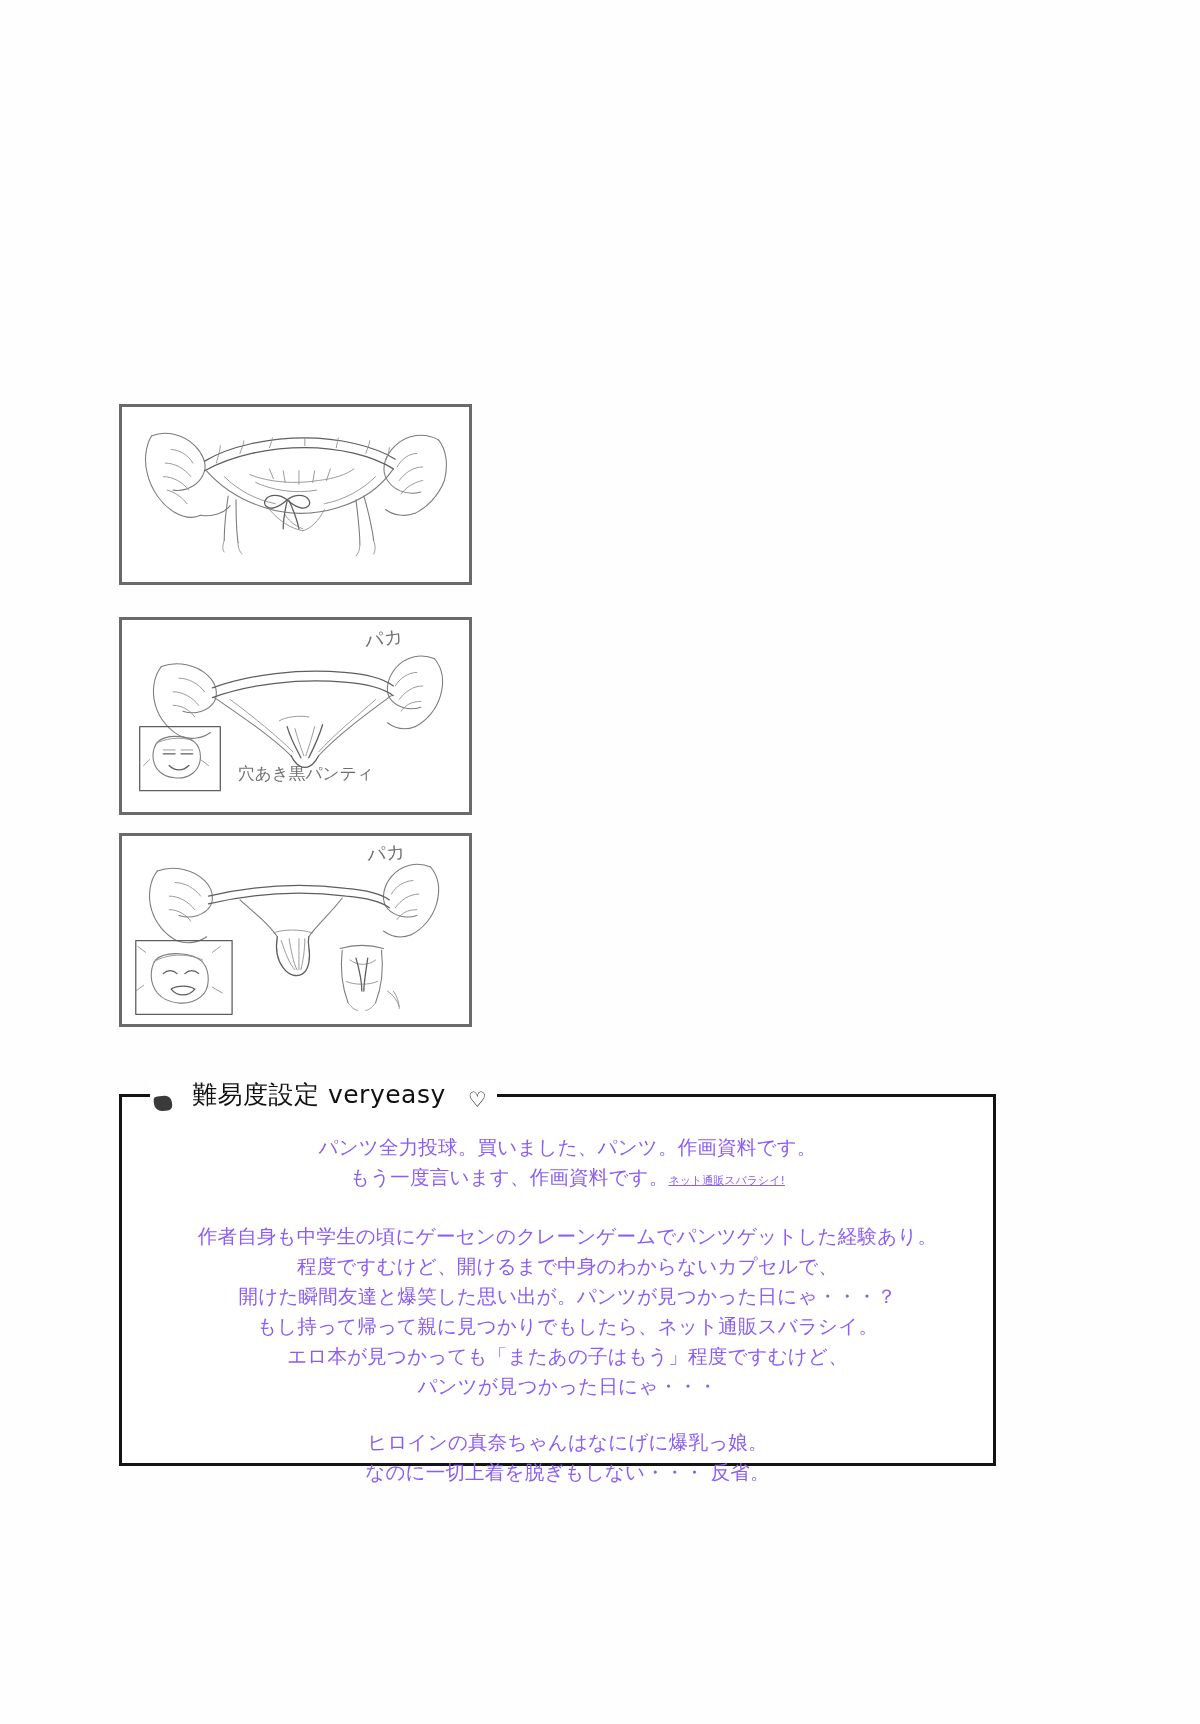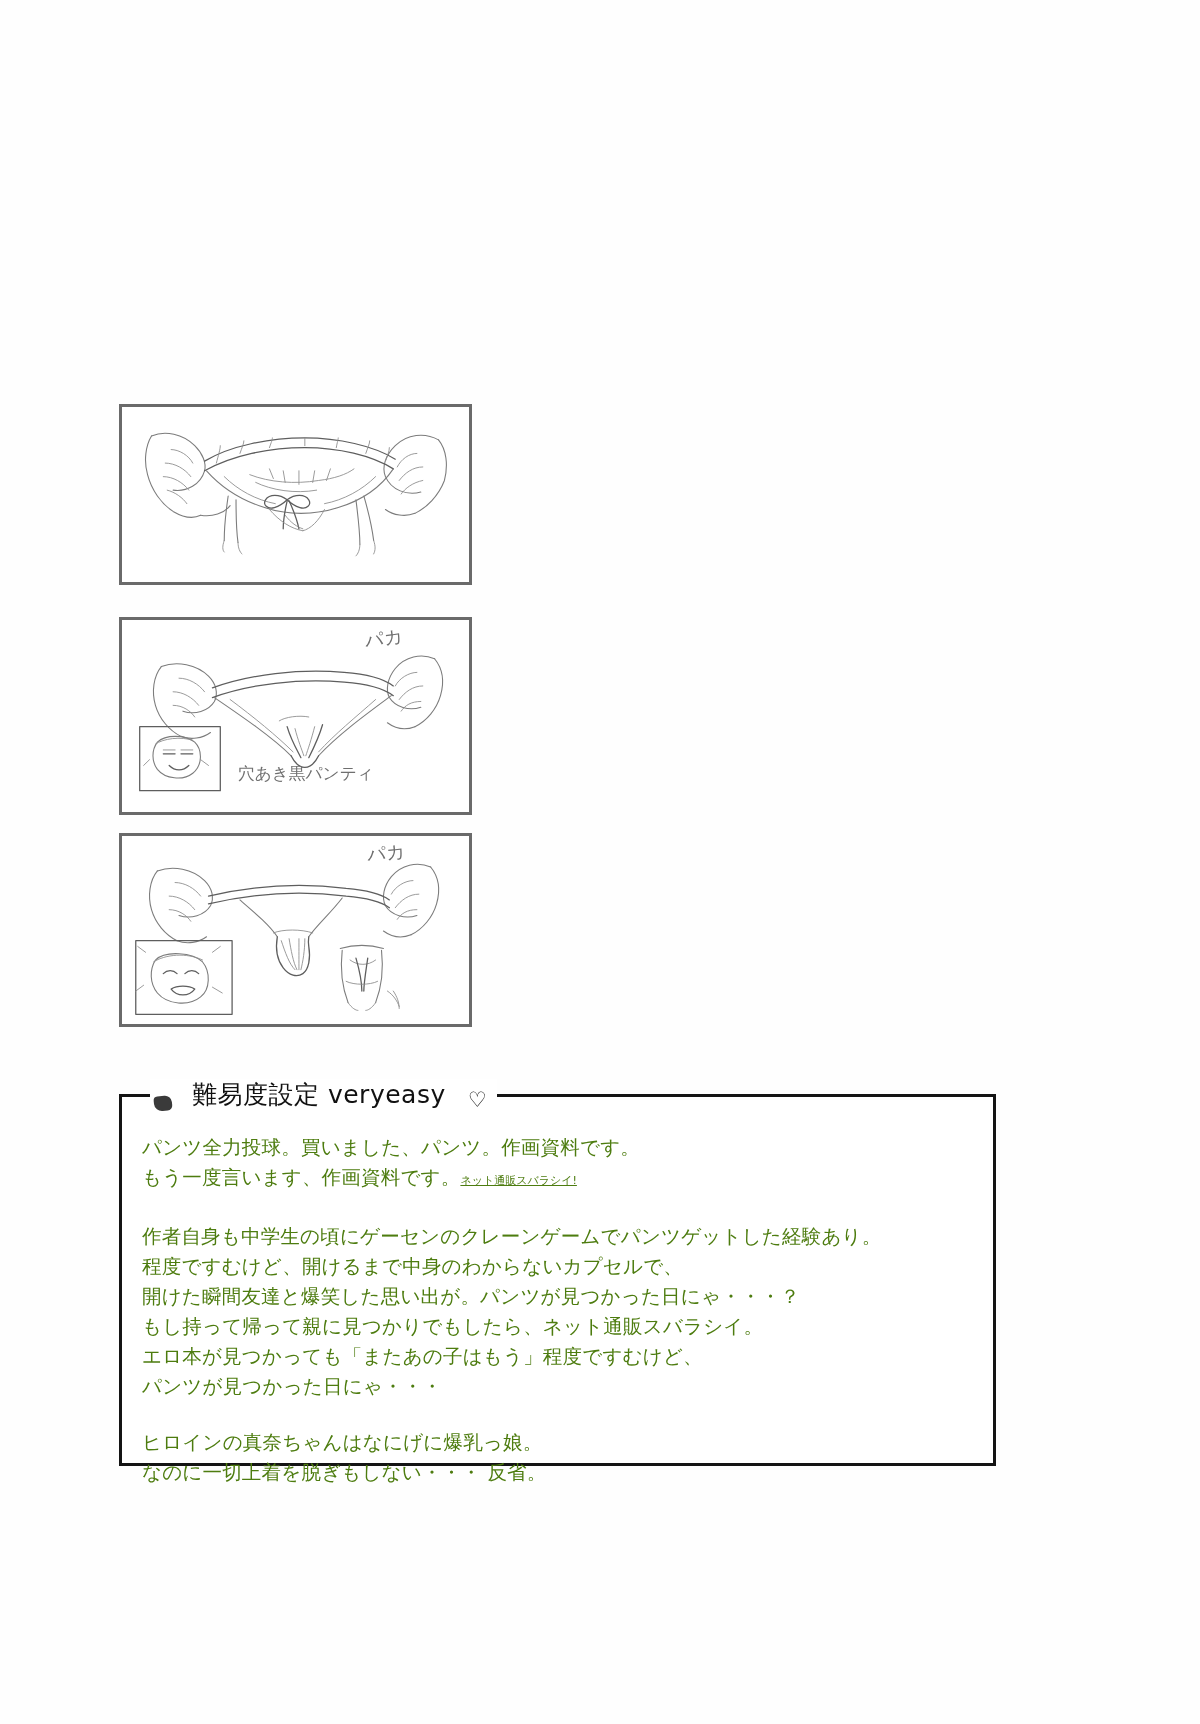--- a/index.html
+++ b/index.html
@@ -87,27 +87,28 @@
   }
   #comment-heading .heart {
     color: #111;
     font-size: 21px;
     line-height: 1;
     margin-left: 2px;
   }
 
   .comment-body {
     position: absolute;
-    left: 20px;
+    left: 44px;
     top: 36px;
     right: 24px;
     font-size: 19.5px;
     line-height: 30px;
-    color: #4d7c0f;
+    color: #8b5cf6;
     letter-spacing: 0.2px;
+    text-align: center;
   }
   .para { margin: 0 0 26px 0; }
   .para:last-child { margin-bottom: 12px; }
   .line { display: block; white-space: nowrap; }
   .tiny {
     font-size: 11px;
     letter-spacing: 0;
     text-decoration: underline;
   }
 </style>

